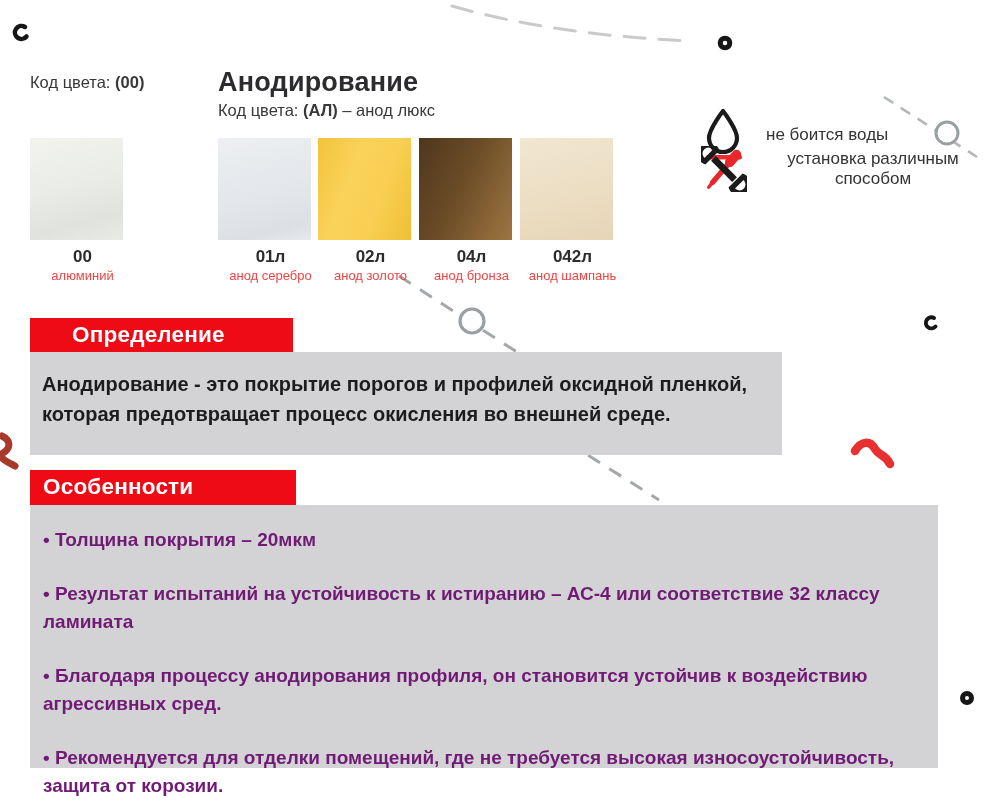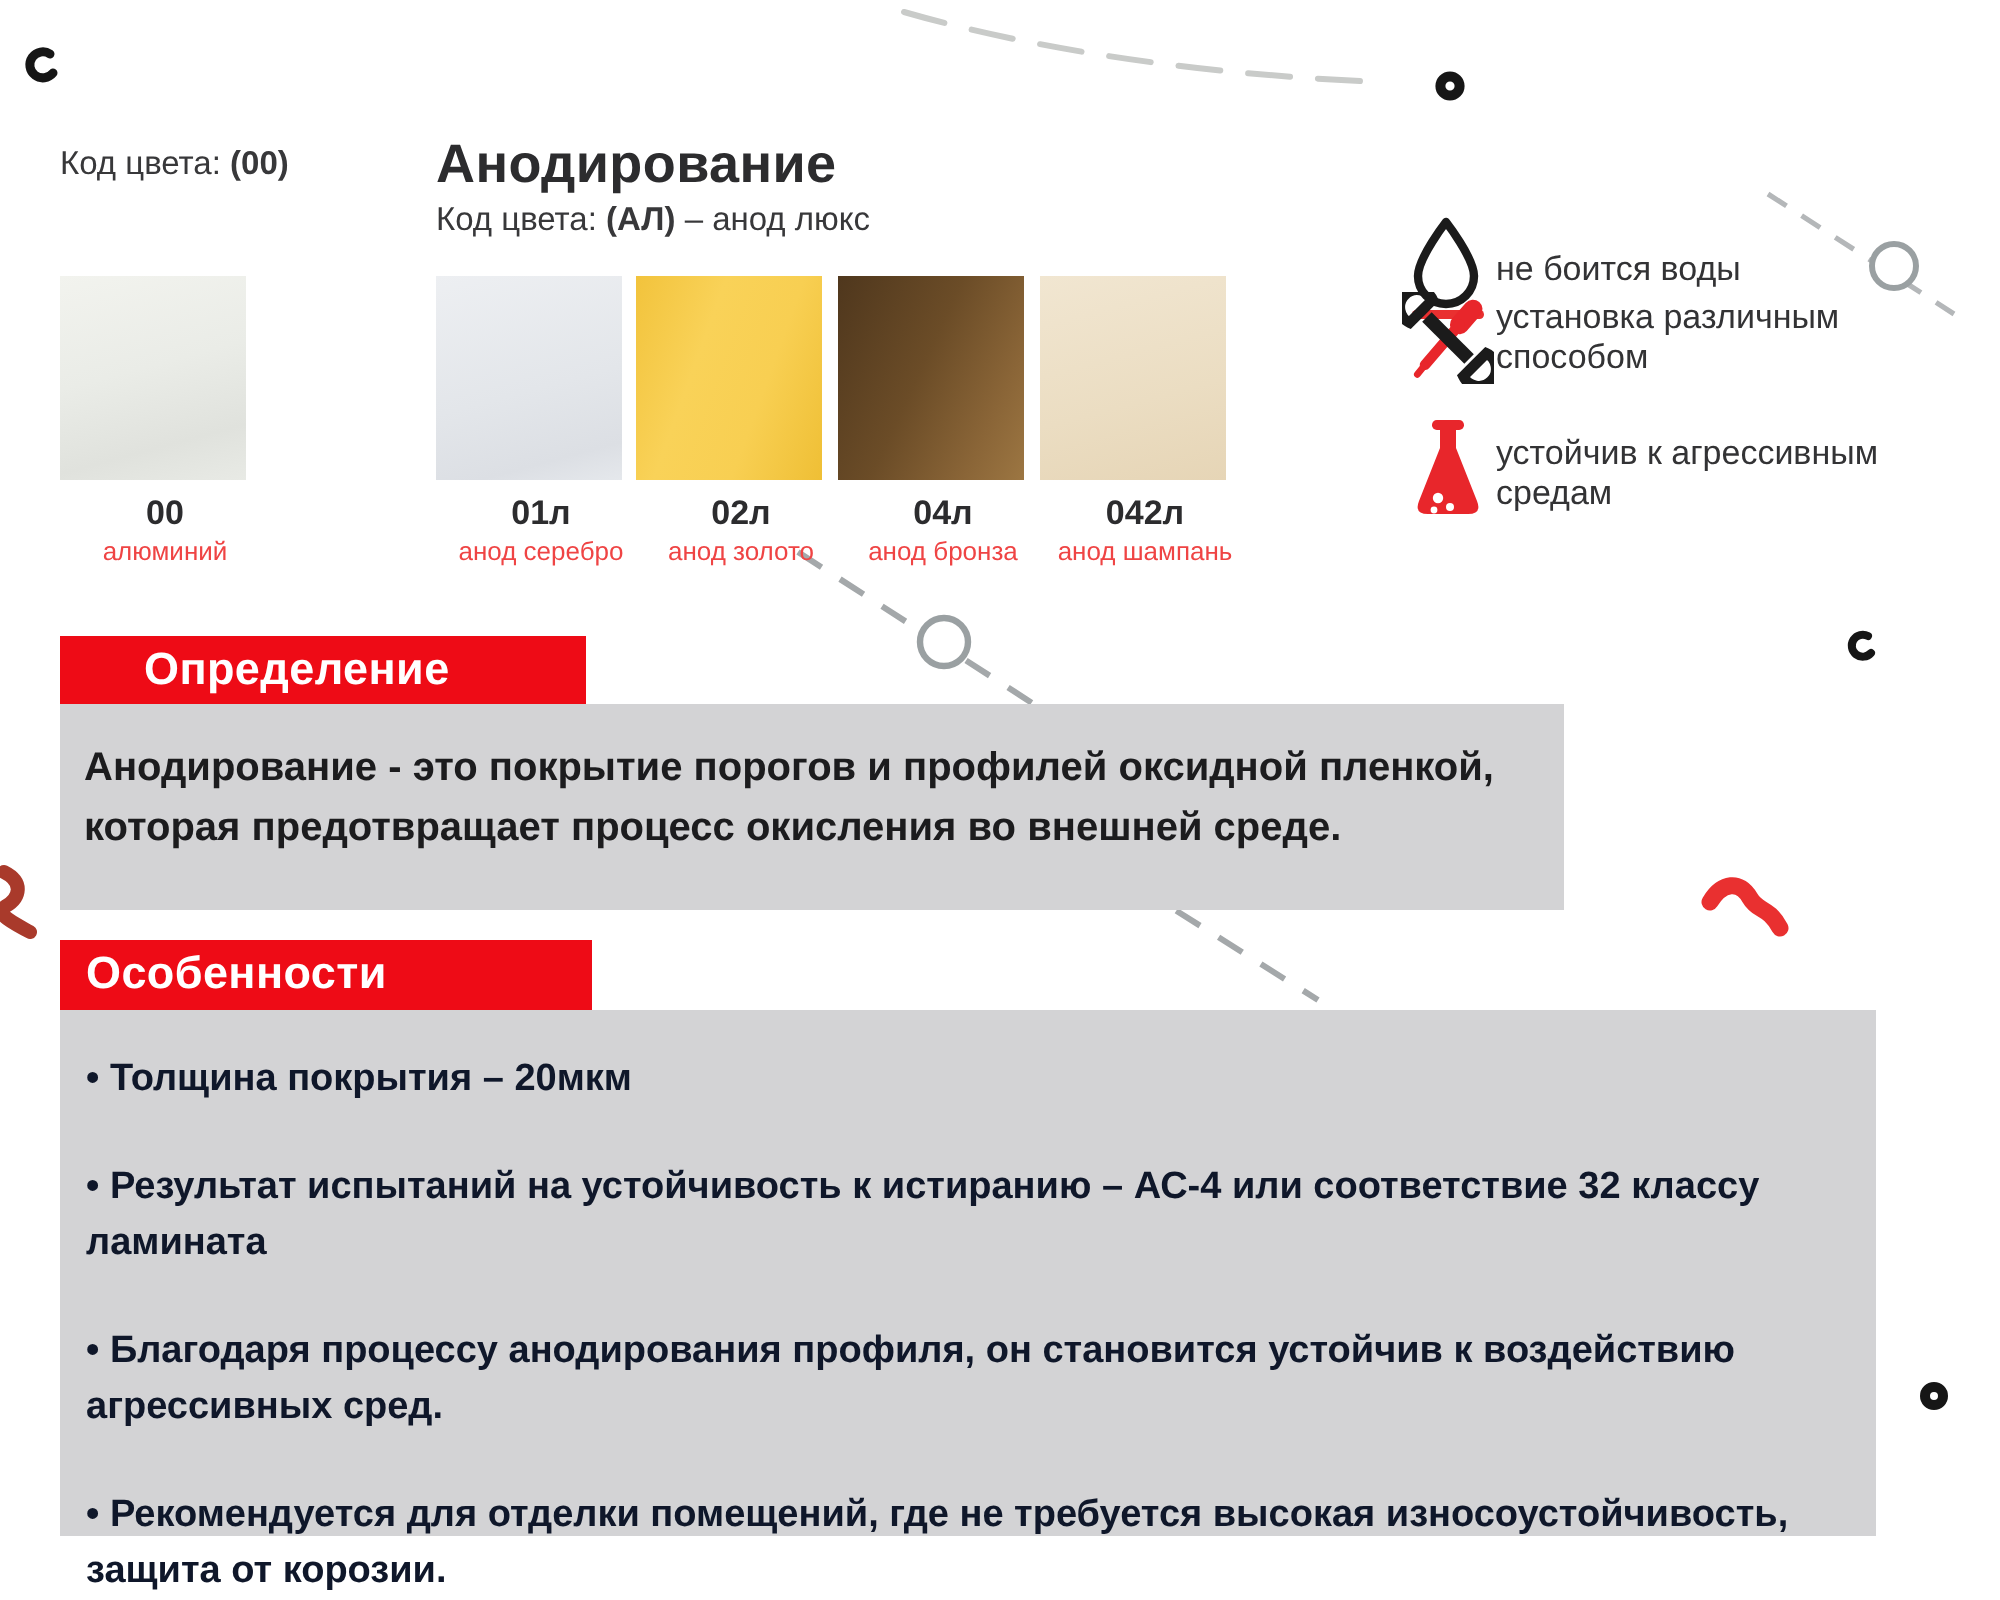--- a/index.html
+++ b/index.html
@@ -18,38 +18,38 @@
   .head-sub { font-size:16.5px; margin-top:5px; color:#38383a; }
   .head-sub b { font-weight:bold; }
 
   
   .swatch { position:absolute; top:138px; width:105px; text-align:center; }
   .chip { width:93px; height:102px; }
   .sw-code { font-size:17px; font-weight:bold; margin-top:7px; color:#2c2c2e; }
   .sw-name { font-size:13px; margin-top:1px; color:#ef4444; }
 
   
-  .icon-feat { position:absolute; left:700px; display:flex; align-items:center; width:280px; }
+  .icon-feat { position:absolute; left:700px; display:flex; align-items:center; gap:18px; width:280px;text-align:center; }
   .if-1 { top:108px; }
   .if-2 { top:146px; }
   .if-3 { top:210px; }
   .if-icon { flex:0 0 48px; display:flex; justify-content:center; }
   .if-text { font-size:17px; color:#333335; line-height:1.18; }
 
   
   .sec-header { position:absolute; left:30px; height:35px; display:flex; align-items:center;
                 padding:0 16px 2px 13px; color:#fff; font-size:22.5px; font-weight:bold; letter-spacing:.2px; }
   .sec-body { position:absolute; left:30px; }
   .def-header { top:318px; width:263px;padding-left:42px; }
   .def-body { top:352px; width:752px; height:103px; padding:17px 14px 0 12px;
               font-size:20px; font-weight:600; line-height:1.5; color:#1c1c1e; }
   .feat-header { top:470px; width:266px; }
   .feat-body { top:505px; width:908px; height:263px; padding:21px 16px 0 13px; }
   .feat-body ul { list-style:none; }
-  .feat-body li { font-size:19px; font-weight:600; color:#0f172a; line-height:1.5; margin-bottom:25px; }
+  .feat-body li { font-size:19px; font-weight:600; color:#701a75; line-height:1.5; margin-bottom:25px; }
   .feat-body li::before { content:"\2022\00a0"; }
 </style>
 </head>
 <body>
 
 <div class="canvas">
 
   <svg class="deco" viewBox="0 0 1000 800">
 
     <path d="M25,27 a6.5,6.5 0 1 0 1.5,9.5" fill="none" stroke="#161616" stroke-width="4.5" stroke-linecap="round"></path>
@@ -132,32 +132,20 @@
         <line x1="30" y1="17" x2="12" y2="38" stroke="#e8262b" stroke-width="5.5" stroke-linecap="round"></line>
         <line x1="12" y1="38" x2="8" y2="43" stroke="#e8262b" stroke-width="3.5" stroke-linecap="round"></line>
 
         <line x1="13" y1="13" x2="35" y2="35" stroke="#1b1b1b" stroke-width="7"></line>
         <path d="M4,16 A9,9 0 1 1 16,4 L10,10 z" fill="none" stroke="#1b1b1b" stroke-width="5.5"></path>
         <path d="M32,44 A9,9 0 1 0 44,32 L38,38 z" fill="none" stroke="#1b1b1b" stroke-width="5.5"></path>
       </svg>
     </div>
     <div class="if-text">установка различным способом</div>
   </div>
-  <div class="icon-feat if-3">
-    <div class="if-icon">
-      <svg width="40" height="54" viewBox="0 0 40 54">
-        <rect x="12" y="0" width="16" height="5" rx="2.4" fill="#e8262b"></rect>
-        <path d="M16,4 h8 v10 l10.5,26.5 q2.6,6.5 -4.5,6.5 h-20 q-7.1,0 -4.5,-6.5 L16,14 z" fill="#e8262b"></path>
-        <circle cx="15" cy="39" r="2.6" fill="#ffffff"></circle>
-        <circle cx="21" cy="43.5" r="2" fill="#ffffff"></circle>
-        <circle cx="13" cy="45" r="1.7" fill="#ffffff"></circle>
-      </svg>
-    </div>
-    <div class="if-text">устойчив к агрессивным средам</div>
-  </div>
 
   <div class="sec-header def-header" style="background:#ee0b16">Определение</div>
   <div class="sec-body def-body" style="background:#d3d3d5">Анодирование - это покрытие порогов и профилей оксидной пленкой, которая предотвращает процесс окисления во внешней среде.</div>
 
   <div class="sec-header feat-header" style="background:#ee0b16">Особенности</div>
   <div class="sec-body feat-body" style="background:#d3d3d5">
     <ul>
       <li>Толщина покрытия – 20мкм</li>
       <li>Результат испытаний на устойчивость к истиранию – АС-4 или соответствие 32 классу ламината</li>
       <li>Благодаря процессу анодирования профиля, он становится устойчив к воздействию агрессивных сред.</li>

